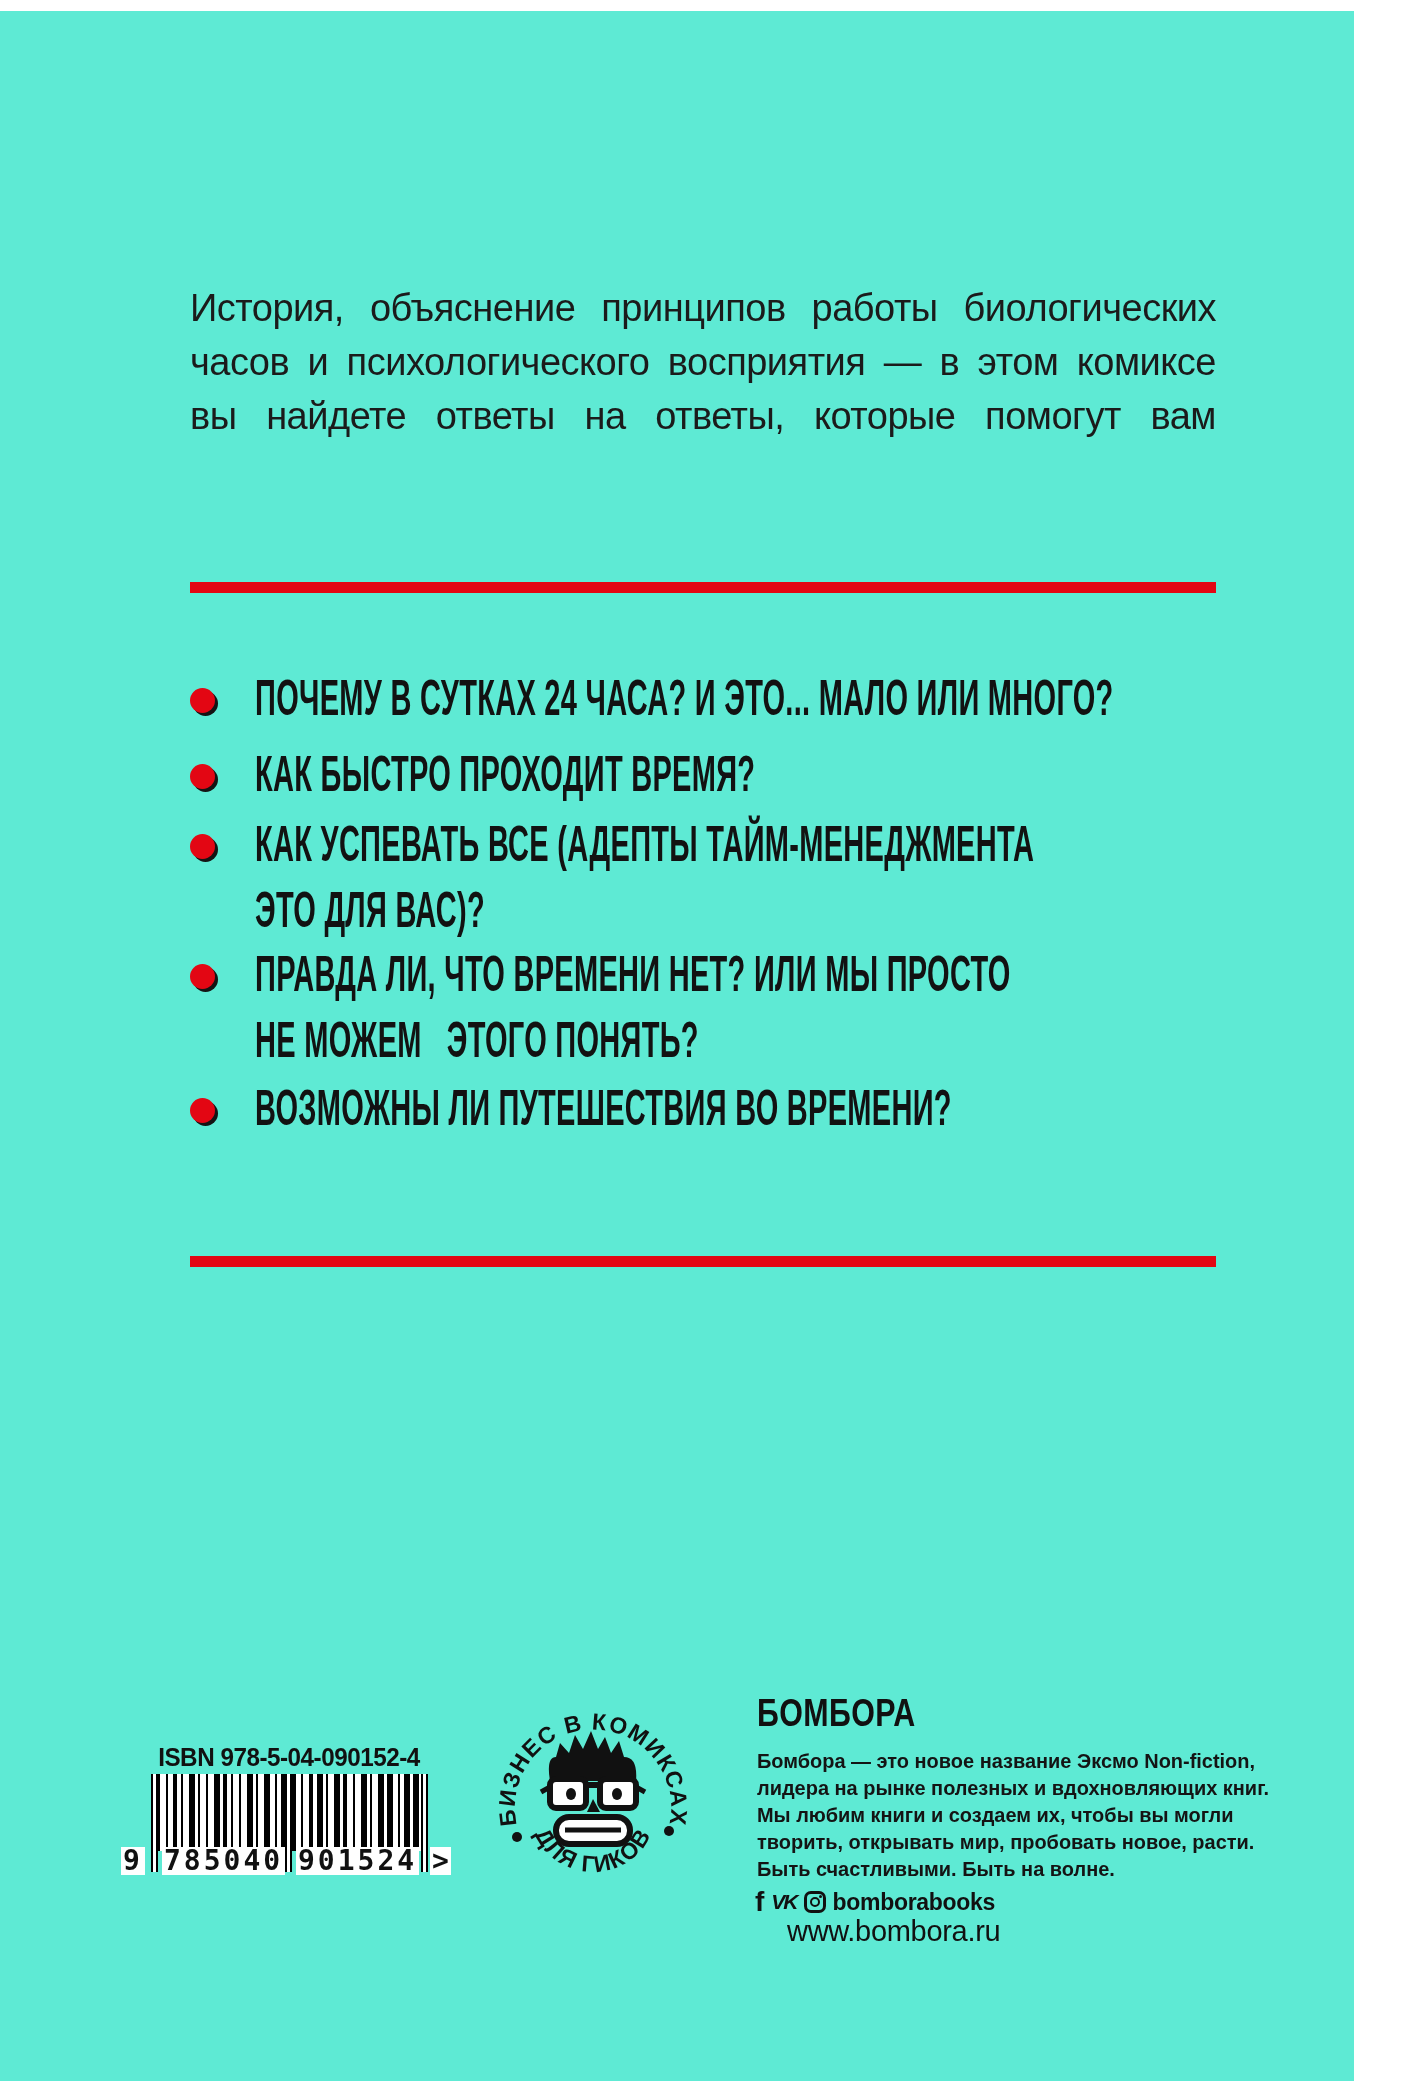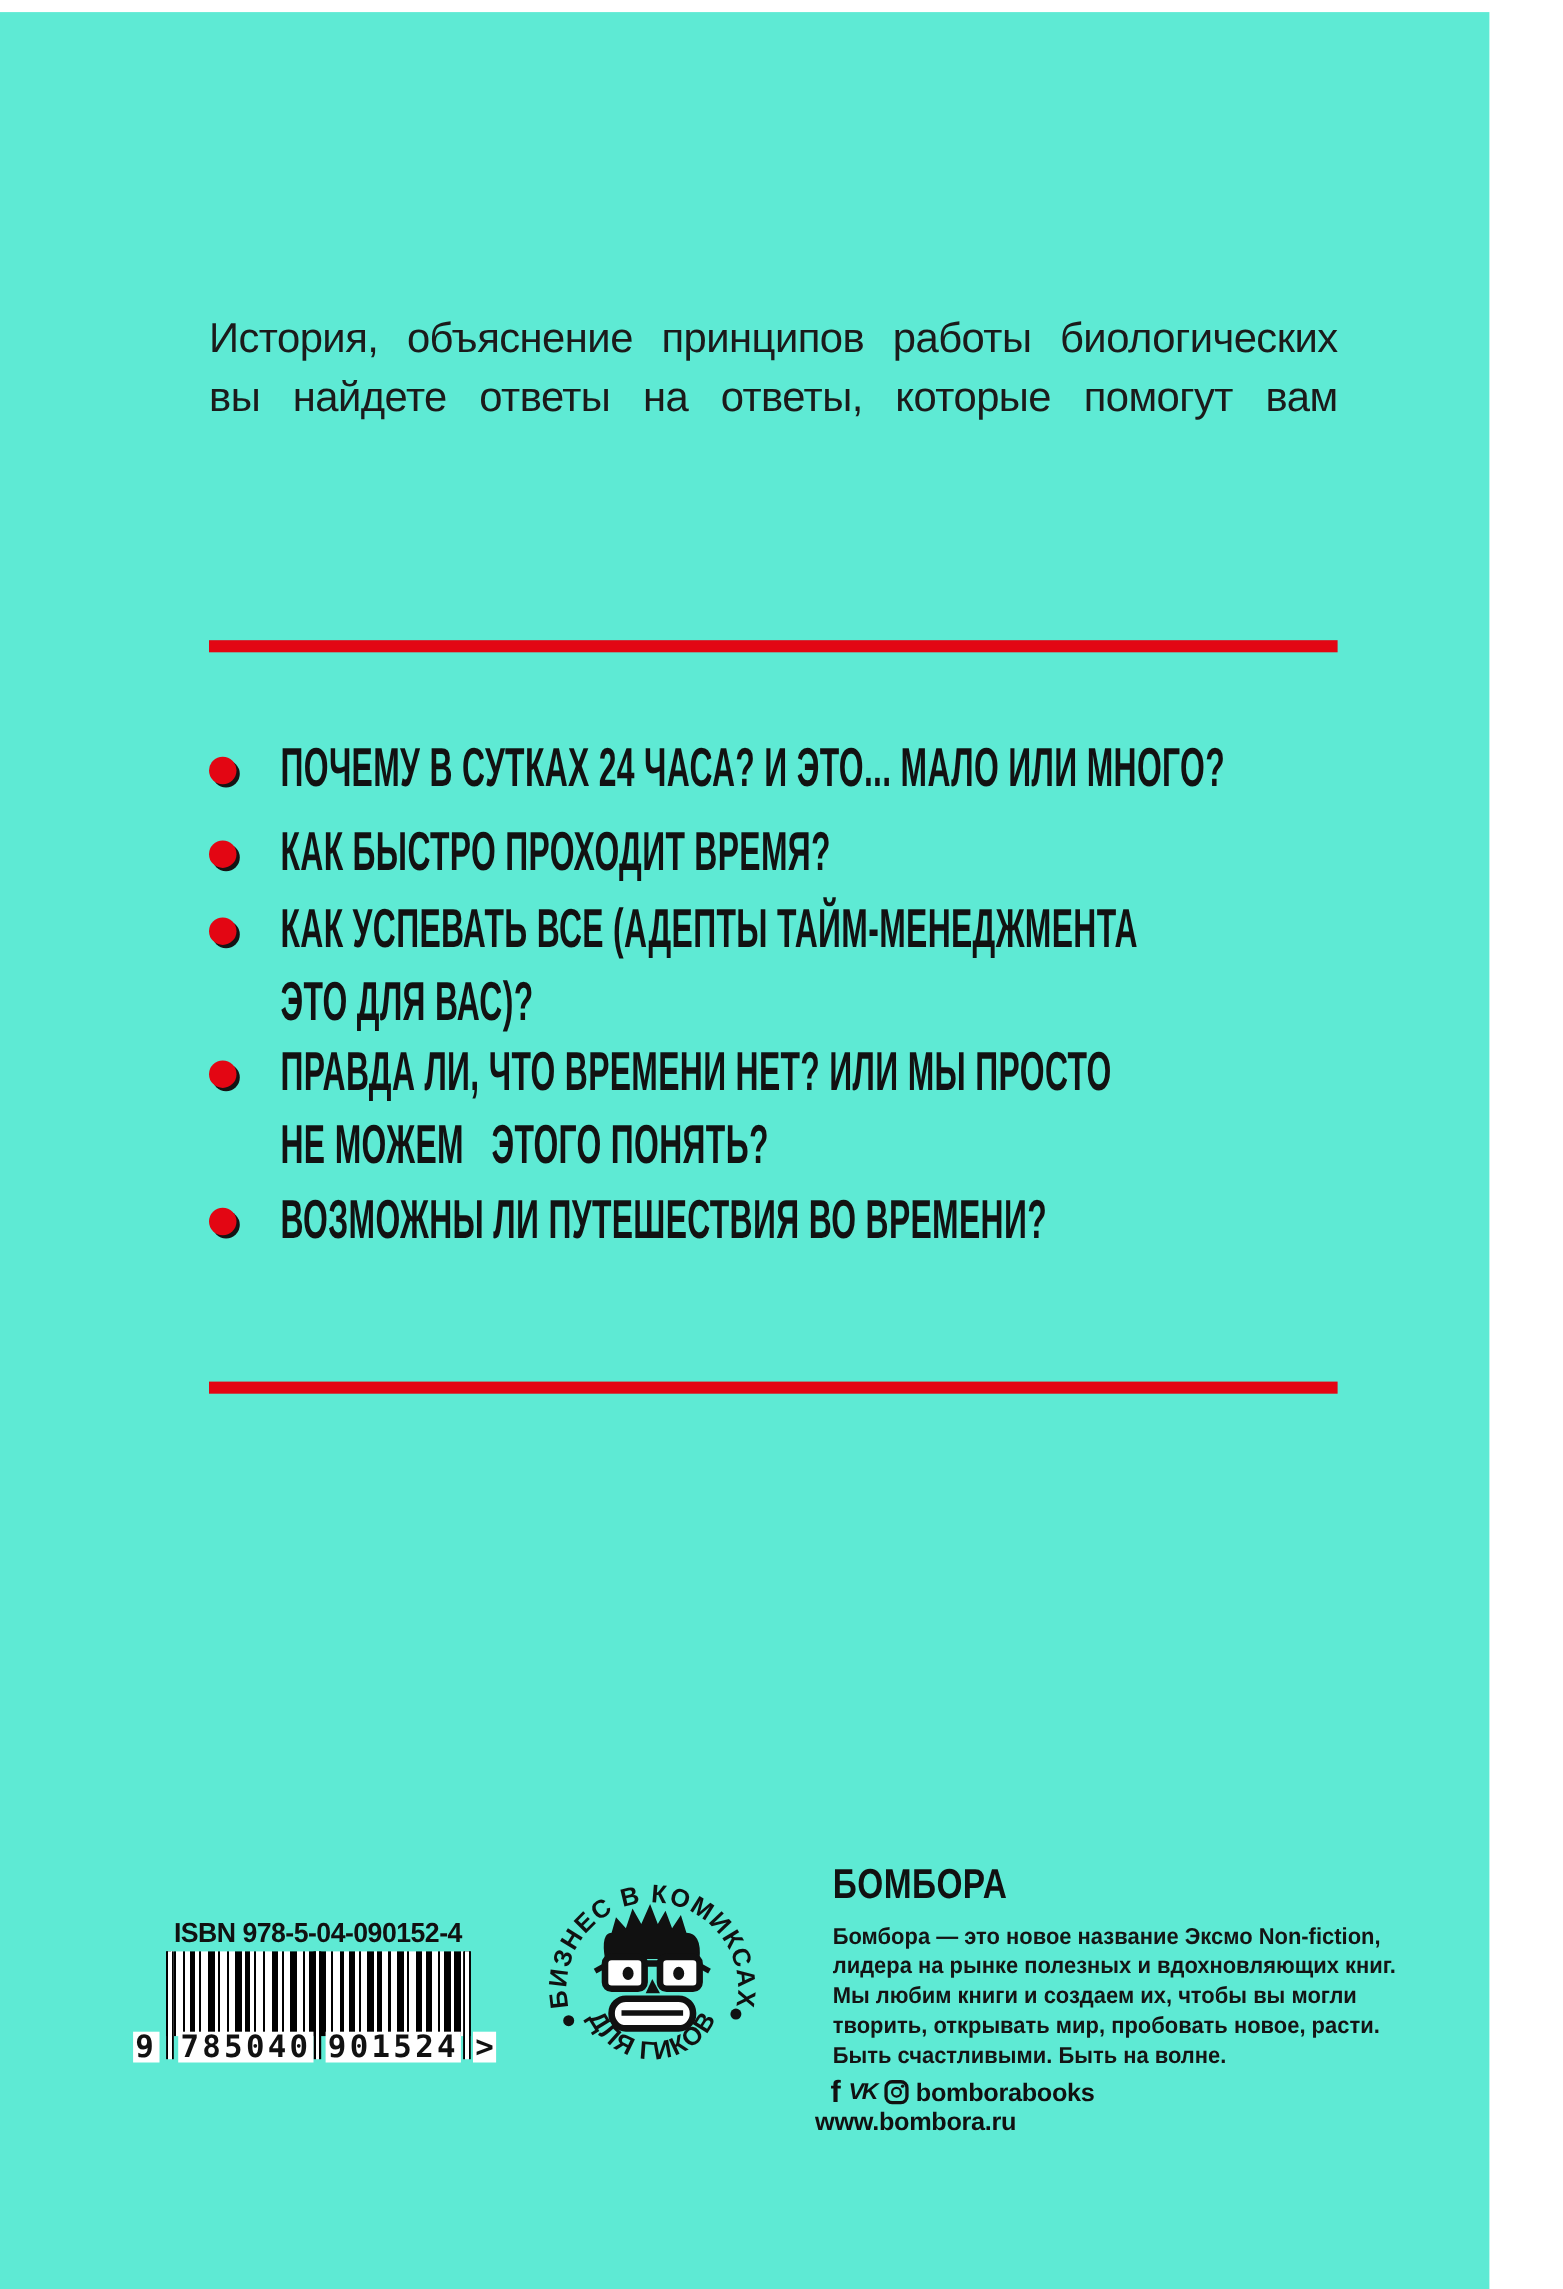--- a/index.html
+++ b/index.html
@@ -88,29 +88,30 @@
   .social-row {
     position:absolute; left:755px; top:1878px; height:26px;
     display:flex; align-items:center; gap:7px;
   }
   .fb-glyph { font-size:28px; line-height:26px; font-weight:bold; color:#111; }
   .vk-glyph { font-size:21px; line-height:26px; font-weight:700; letter-spacing:-2px; color:#111; font-style:italic; }
   .ig-glyph { position:relative; width:22px; height:22px; border:3px solid #111; border-radius:7px; }
   .ig-glyph .lens { position:absolute; left:3px; top:3px; width:10px; height:10px; border:2.5px solid #111; border-radius:50%; }
   .ig-glyph .flash { position:absolute; right:1px; top:1px; width:3px; height:3px; background:#111; border-radius:50%; }
   .social-handle { font-size:23px; font-weight:bold; color:#111; letter-spacing:-0.3px; }
-  .website { position:absolute; left:741px; top:1904px; font-size:23px; font-weight:bold; color:#111; letter-spacing:-0.3px; }
+  .website { position:absolute; left:787px; top:1904px; font-size:29px; font-weight:normal; color:#111; letter-spacing:-0.3px; }
 </style>
 </head>
 <body>
 
 <div class="page">
 
   <div class="intro">
     <div class="intro-line">История, объяснение принципов работы биологических</div>
+    <div class="intro-line">часов и психологического восприятия — в этом комиксе</div>
     <div class="intro-line">вы найдете ответы на ответы, которые помогут вам</div>
   </div>
 
   <div class="rule rule-1"></div>
   <div class="rule rule-2"></div>
 
   <div class="dot" style="top:677px"></div>
   <div class="bullet-line" style="top:662px">ПОЧЕМУ В СУТКАХ 24 ЧАСА? И ЭТО... МАЛО ИЛИ МНОГО?</div>
 
   <div class="dot" style="top:753px"></div>

